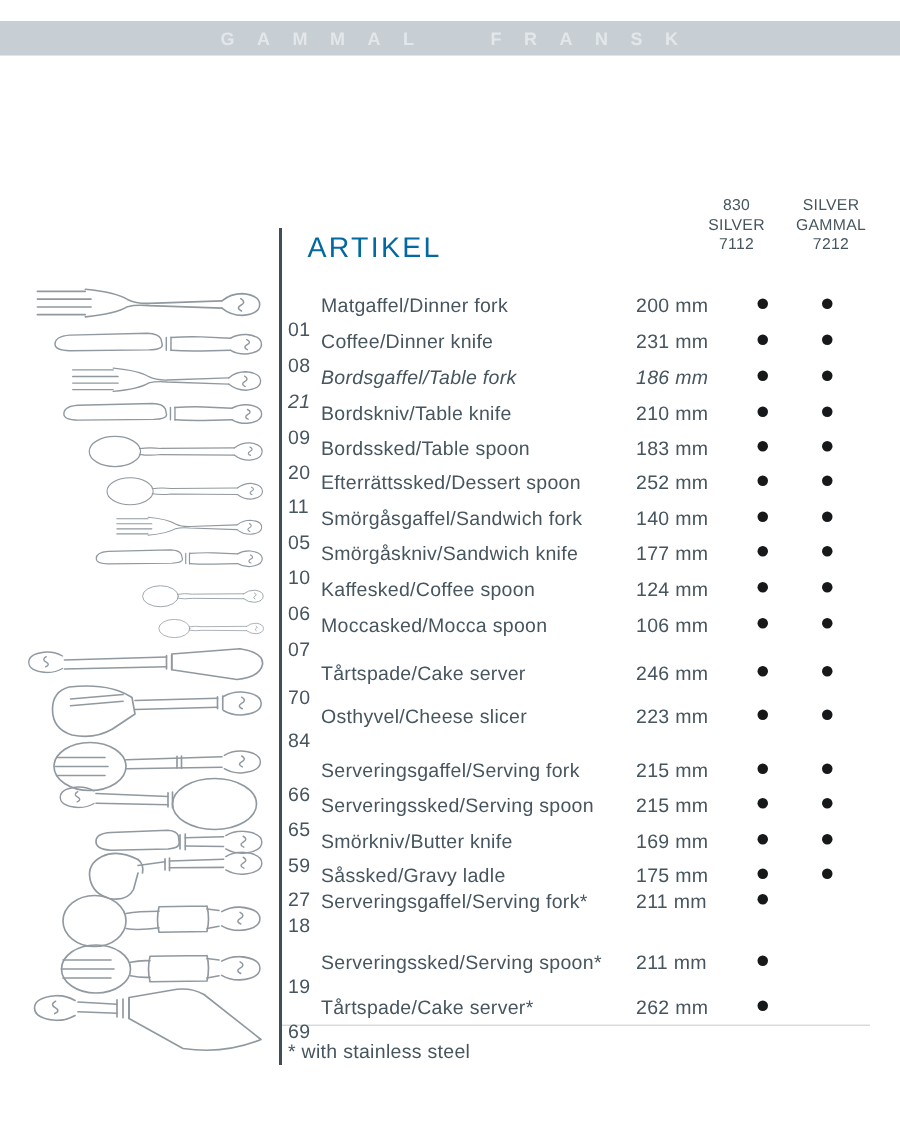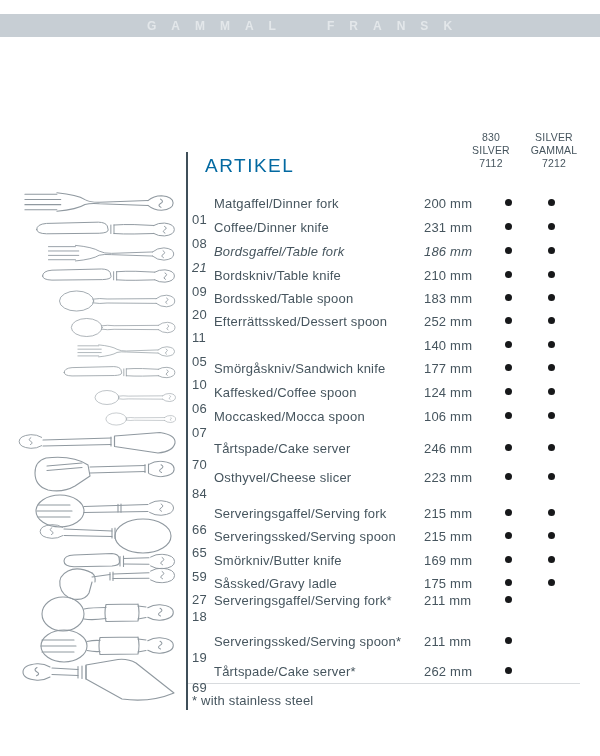--- a/index.html
+++ b/index.html
@@ -223,20 +223,21 @@
     </div>
       <div class="row" style="top: 313px;">
       <span class="no">11</span>
       <span class="nm">Efterrättssked/Dessert spoon</span>
       <span class="sz">252 mm</span>
       <span class="dot d1"></span>
       <span class="dot d2"></span>
     </div>
       <div class="row" style="top: 337px;">
       <span class="no">05</span>
+      <span class="nm">Smörgåsgaffel/Sandwich fork</span>
       <span class="sz">140 mm</span>
       <span class="dot d1"></span>
       <span class="dot d2"></span>
     </div>
       <div class="row" style="top: 360px;">
       <span class="no">10</span>
       <span class="nm">Smörgåskniv/Sandwich knife</span>
       <span class="sz">177 mm</span>
       <span class="dot d1"></span>
       <span class="dot d2"></span>

